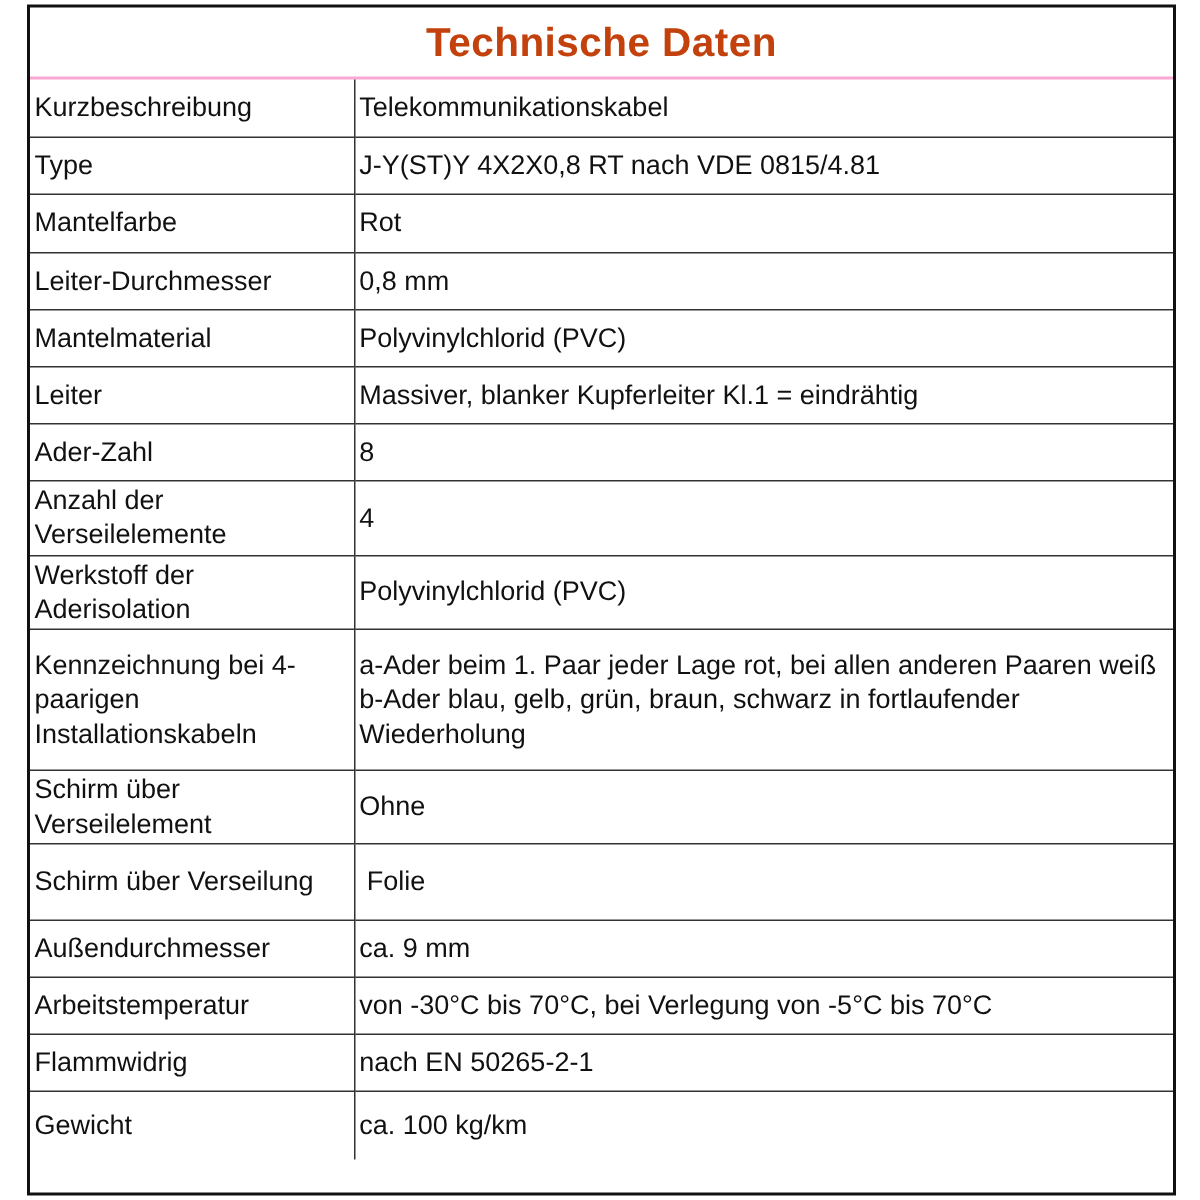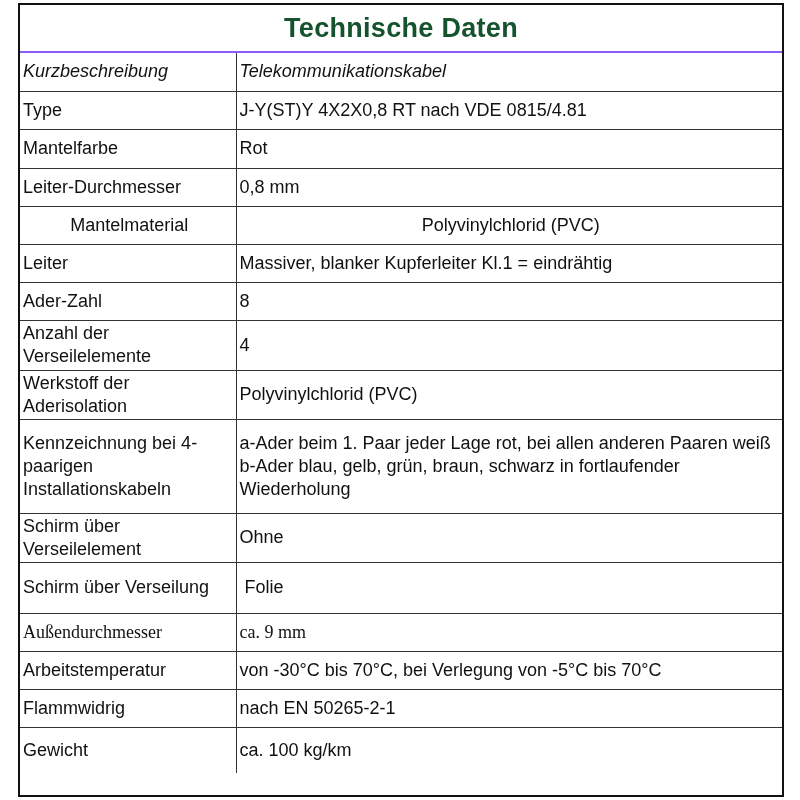--- a/index.html
+++ b/index.html
@@ -1,55 +1,55 @@
 <!DOCTYPE html>
 <html><head>
 <meta charset="utf-8">
 <style>
   html, body { margin:0; padding:0; background:#ffffff; }
   body { width:800px; height:800px; position:relative; overflow:hidden;
          font-family:"Liberation Sans", sans-serif; color:#111; }
   .sheet { position:absolute; left:18px; top:3px; width:766px; height:794px;
            border:2px solid #111; box-sizing:border-box; }
-  .title { height:46px; border-bottom:2px solid #8b5cf6; display:flex;
+  .title { height:46px; border-bottom:2px solid #f9a8d4; display:flex;
            align-items:center; justify-content:center;
-           font-weight:bold; font-size:27px; letter-spacing:0.3px; color:#14532d;text-align:center; }
+           font-weight:bold; font-size:27px; letter-spacing:0.3px; color:#c2410c;text-align:center; }
   table { border-collapse:collapse; width:100%; table-layout:fixed; }
   td { border:1px solid #333; padding:0 0 0 3px; font-size:18px; line-height:23px;
        vertical-align:middle; box-sizing:border-box; }
   tr:first-child td { border-top:none; }
   td:first-child { border-left:none; width:216px; }
   td:last-child { border-right:none; }
   tr:last-child td { border-bottom:none; }
   .v-indent { padding-left:8px; }
 </style>
 </head>
 <body>
 
 <div class="sheet">
   <div class="title">Technische Daten</div>
   <table>
     <tbody id="spec-body">
-        <tr style="height: 38px; font-style: italic;">
+        <tr style="height: 38px;">
     <td>Kurzbeschreibung</td>
     <td>Telekommunikationskabel</td>
   </tr>
         <tr style="height: 38px;">
     <td>Type</td>
     <td>J-Y(ST)Y 4X2X0,8 RT nach VDE 0815/4.81</td>
   </tr>
         <tr style="height: 39px; padding-left: 24px;">
     <td>Mantelfarbe</td>
     <td>Rot</td>
   </tr>
         <tr style="height: 38px;">
     <td>Leiter-Durchmesser</td>
     <td>0,8 mm</td>
   </tr>
-        <tr style="height: 38px; text-align: center;">
+        <tr style="height: 38px;">
     <td>Mantelmaterial</td>
     <td>Polyvinylchlorid (PVC)</td>
   </tr>
         <tr style="height: 38px;">
     <td>Leiter</td>
     <td>Massiver, blanker Kupferleiter Kl.1 = eindrähtig</td>
   </tr>
         <tr style="height: 38px;">
     <td>Ader-Zahl</td>
     <td>8</td>
@@ -67,21 +67,21 @@
     <td>a-Ader beim 1. Paar jeder Lage rot, bei allen anderen Paaren weiß<br>b-Ader blau, gelb, grün, braun, schwarz in fortlaufender Wiederholung</td>
   </tr>
         <tr style="height: 49px; margin-top: 23px;">
     <td>Schirm über Verseilelement</td>
     <td>Ohne</td>
   </tr>
         <tr style="height: 51px;">
     <td>Schirm über Verseilung</td>
     <td class="v-indent">Folie</td>
   </tr>
-        <tr style="height: 38px; font-family: Liberation Serif, serif;">
+        <tr style="height: 38px;">
     <td>Außendurchmesser</td>
     <td>ca. 9 mm</td>
   </tr>
         <tr style="height: 38px;">
     <td>Arbeitstemperatur</td>
     <td>von -30°C bis 70°C, bei Verlegung von -5°C bis 70°C</td>
   </tr>
         <tr style="height: 38px;">
     <td>Flammwidrig</td>
     <td>nach EN 50265-2-1</td>

